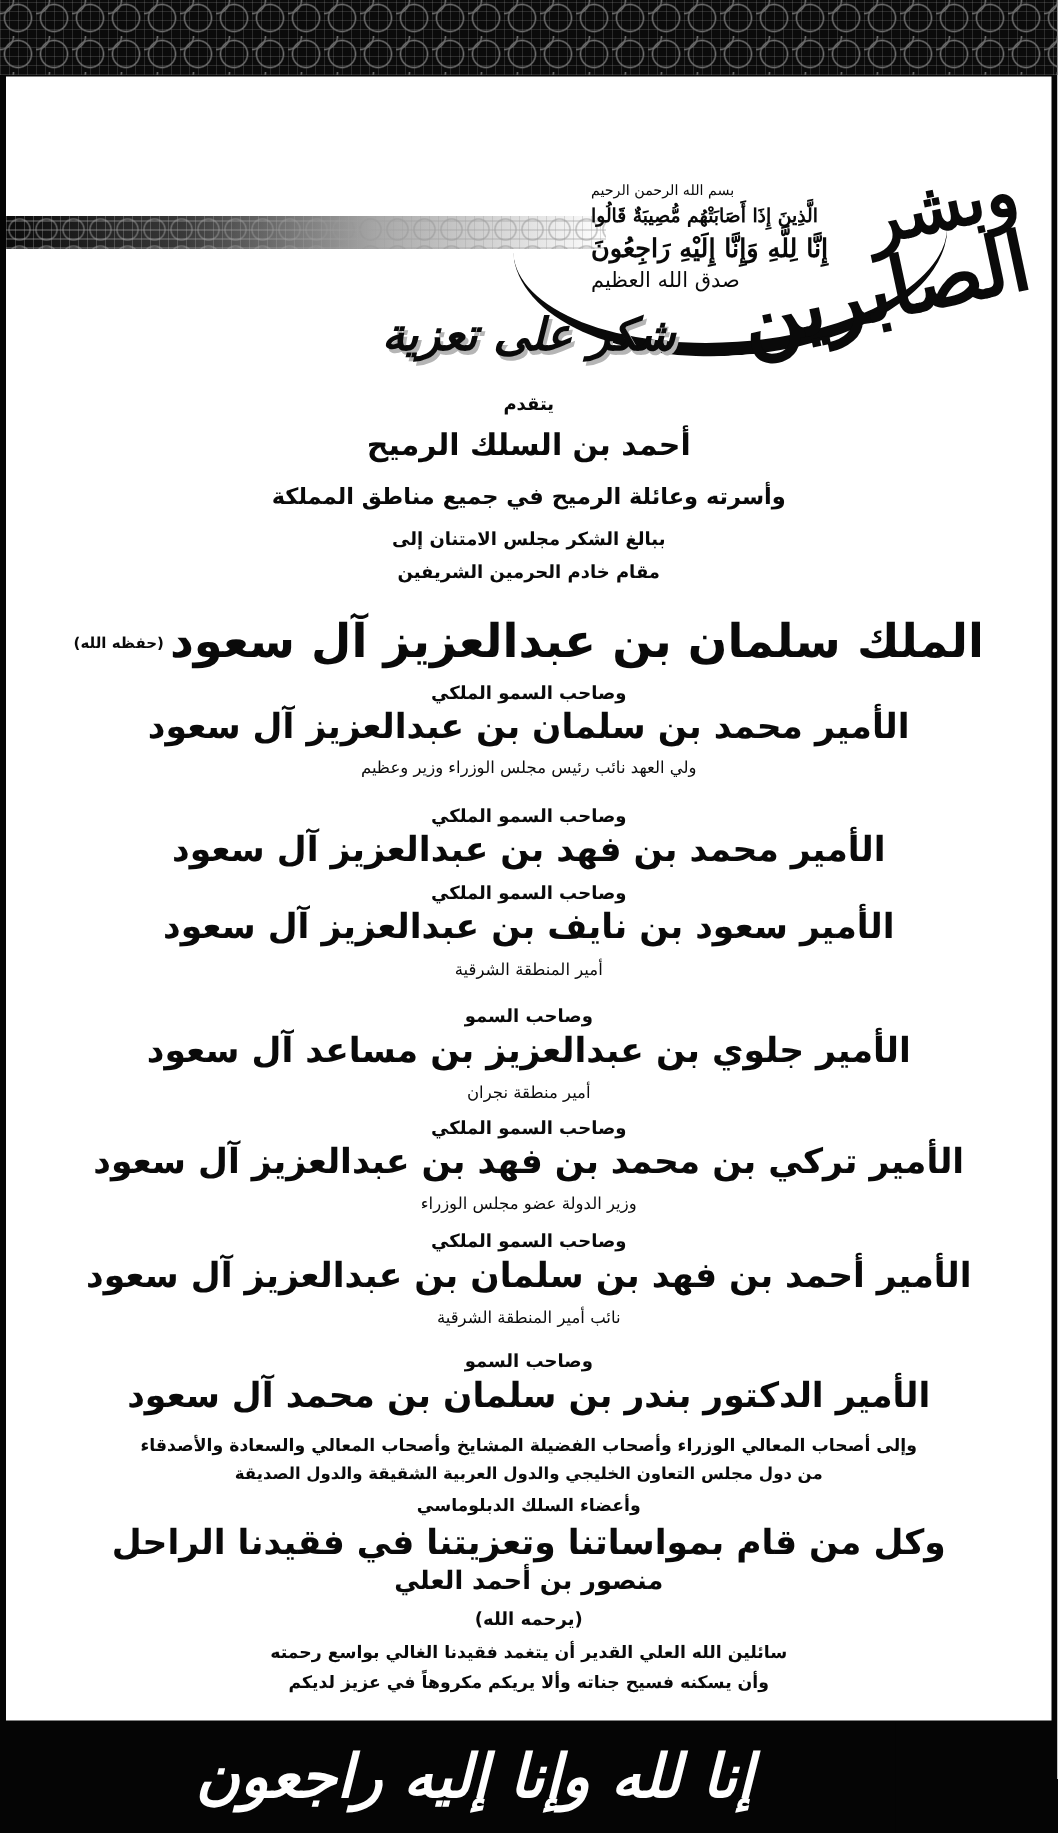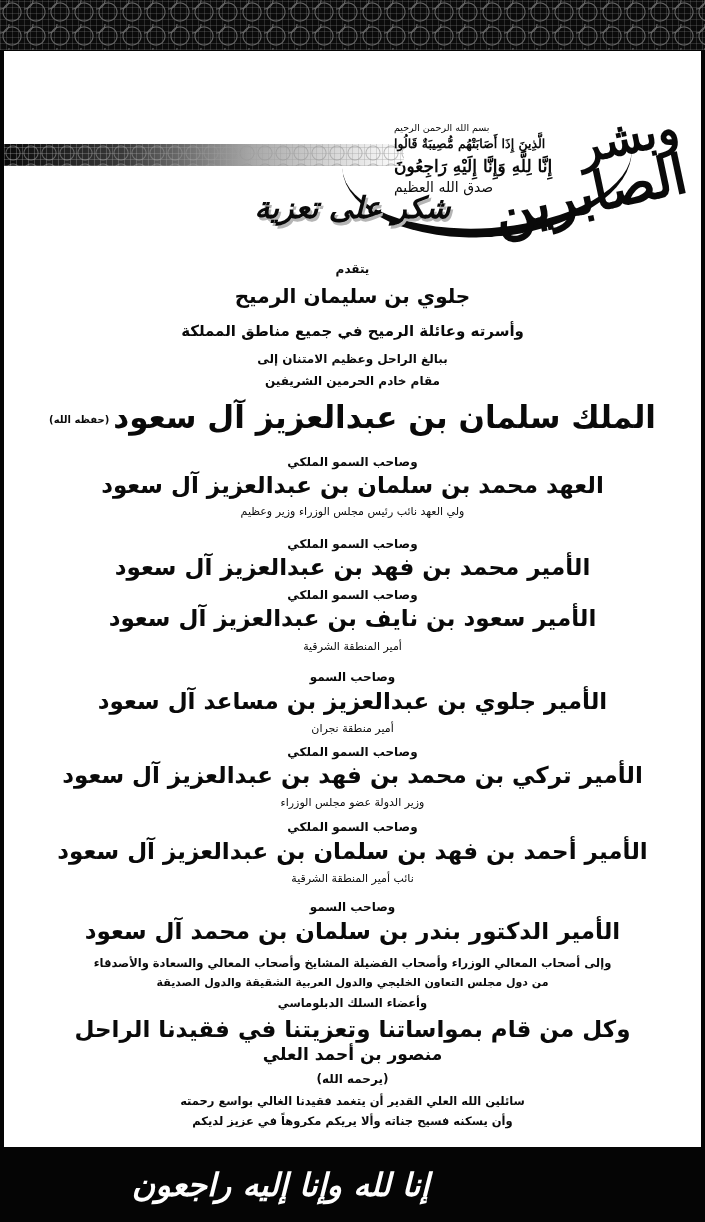--- a/index.html
+++ b/index.html
@@ -38,38 +38,38 @@
   .crest .l2 { display:block; font-size:54px; transform:rotate(-12deg); }
   .verse { position:absolute; left:390px; top:70px; width:180px;
     text-align:left; direction:rtl; }
   .verse .basmala { font-size:9.5px; display:block; line-height:14px; }
   .verse .line { font-family:"DejaVu Serif", serif; font-weight:bold; font-size:12.5px;
     display:block; line-height:18px; }
   .verse .big { font-family:"DejaVu Serif", serif; font-weight:bold; font-size:17px;
     display:block; line-height:26px; letter-spacing:1px; }
   .verse .sadaq { font-size:14px; display:block; line-height:16px; }
 
-  .title { position:absolute; left:0; width:705px; top:184px; height:50px;
+  .title { position:absolute; left:0; width:705px; top:200px; height:50px;
     text-align:center; direction:rtl; font-family:"DejaVu Serif", serif;
     font-weight:bold; font-style:italic; font-size:30px; line-height:48px;
     text-shadow:2px 3px 0 #b5b5b5; letter-spacing:2px; }
   .t { position:absolute; left:0; width:705px; text-align:center; direction:rtl;
        white-space:nowrap; font-family:"DejaVu Sans", sans-serif; }
   .small { font-size:12px; font-weight:bold; }
   .xs { font-size:11px; font-weight:normal; }
   .med { font-size:15px; font-weight:bold; }
   .lg  { font-size:20px; font-weight:bold; }
   .xl  { font-size:23px; font-weight:bold; letter-spacing:0.5px; }
   .king { font-size:31px; font-weight:bold; }
   .king .hafiz { font-size:10px; font-weight:bold; margin-right:4px; vertical-align:middle; }
 
   .footer { position:absolute; left:0; top:1148px; width:561px; height:74px;
     background:#050505; color:#ffffff; text-align:center; direction:rtl;
     font-family:"DejaVu Serif", serif; font-weight:bold; font-style:italic;
-    font-size:32px; line-height:74px; letter-spacing:2px; }
+    font-size:40px; line-height:74px; letter-spacing:2px;padding-left:36px; }
 </style>
 </head>
 <body>
 
 <div class="frame"></div>
 <div class="top-band"></div>
 
 <div class="panel">
   <div class="mid-strip"></div>
   <div class="crescent"></div>
@@ -83,29 +83,29 @@
     <span class="basmala">بسم الله الرحمن الرحيم</span>
     <span class="line">الَّذِينَ إِذَا أَصَابَتْهُم مُّصِيبَةٌ قَالُوا</span>
     <span class="big">إِنَّا لِلَّهِ وَإِنَّا إِلَيْهِ رَاجِعُونَ</span>
     <span class="sadaq">صدق الله العظيم</span>
   </div>
 </div>
 
 <div class="title">شكر على تعزية</div>
 
 <div class="t small" style="top:262px">يتقدم</div>
-<div class="t lg" style="top:284px">جلوي بن سليمان الرميح</div>
+<div class="t lg" style="top:284px">أحمد بن السلك الرميح</div>
 <div class="t med" style="top:322px">وأسرته وعائلة الرميح في جميع مناطق المملكة</div>
-<div class="t small" style="top:352px">ببالغ الراحل وعظيم الامتنان إلى</div>
+<div class="t small" style="top:352px">ببالغ الشكر مجلس الامتنان إلى</div>
 <div class="t small" style="top:374px">مقام خادم الحرمين الشريفين</div>
 
-<div class="t king" style="top:399px"><span>الملك سلمان بن عبدالعزيز آل سعود</span><span class="hafiz">(حفظه الله)</span></div>
+<div class="t king" style="top:410px"><span>الملك سلمان بن عبدالعزيز آل سعود</span><span class="hafiz">(حفظه الله)</span></div>
 
 <div class="t small" style="top:455px">وصاحب السمو الملكي</div>
-<div class="t xl" style="top:472px">العهد محمد بن سلمان بن عبدالعزيز آل سعود</div>
+<div class="t xl" style="top:472px">الأمير محمد بن سلمان بن عبدالعزيز آل سعود</div>
 <div class="t xs" style="top:505px">ولي العهد نائب رئيس مجلس الوزراء وزير وعظيم</div>
 
 <div class="t small" style="top:537px">وصاحب السمو الملكي</div>
 <div class="t xl" style="top:554px">الأمير محمد بن فهد بن عبدالعزيز آل سعود</div>
 
 <div class="t small" style="top:588px">وصاحب السمو الملكي</div>
 <div class="t xl" style="top:605px">الأمير سعود بن نايف بن عبدالعزيز آل سعود</div>
 <div class="t xs" style="top:640px">أمير المنطقة الشرقية</div>
 
 <div class="t small" style="top:670px">وصاحب السمو</div>

